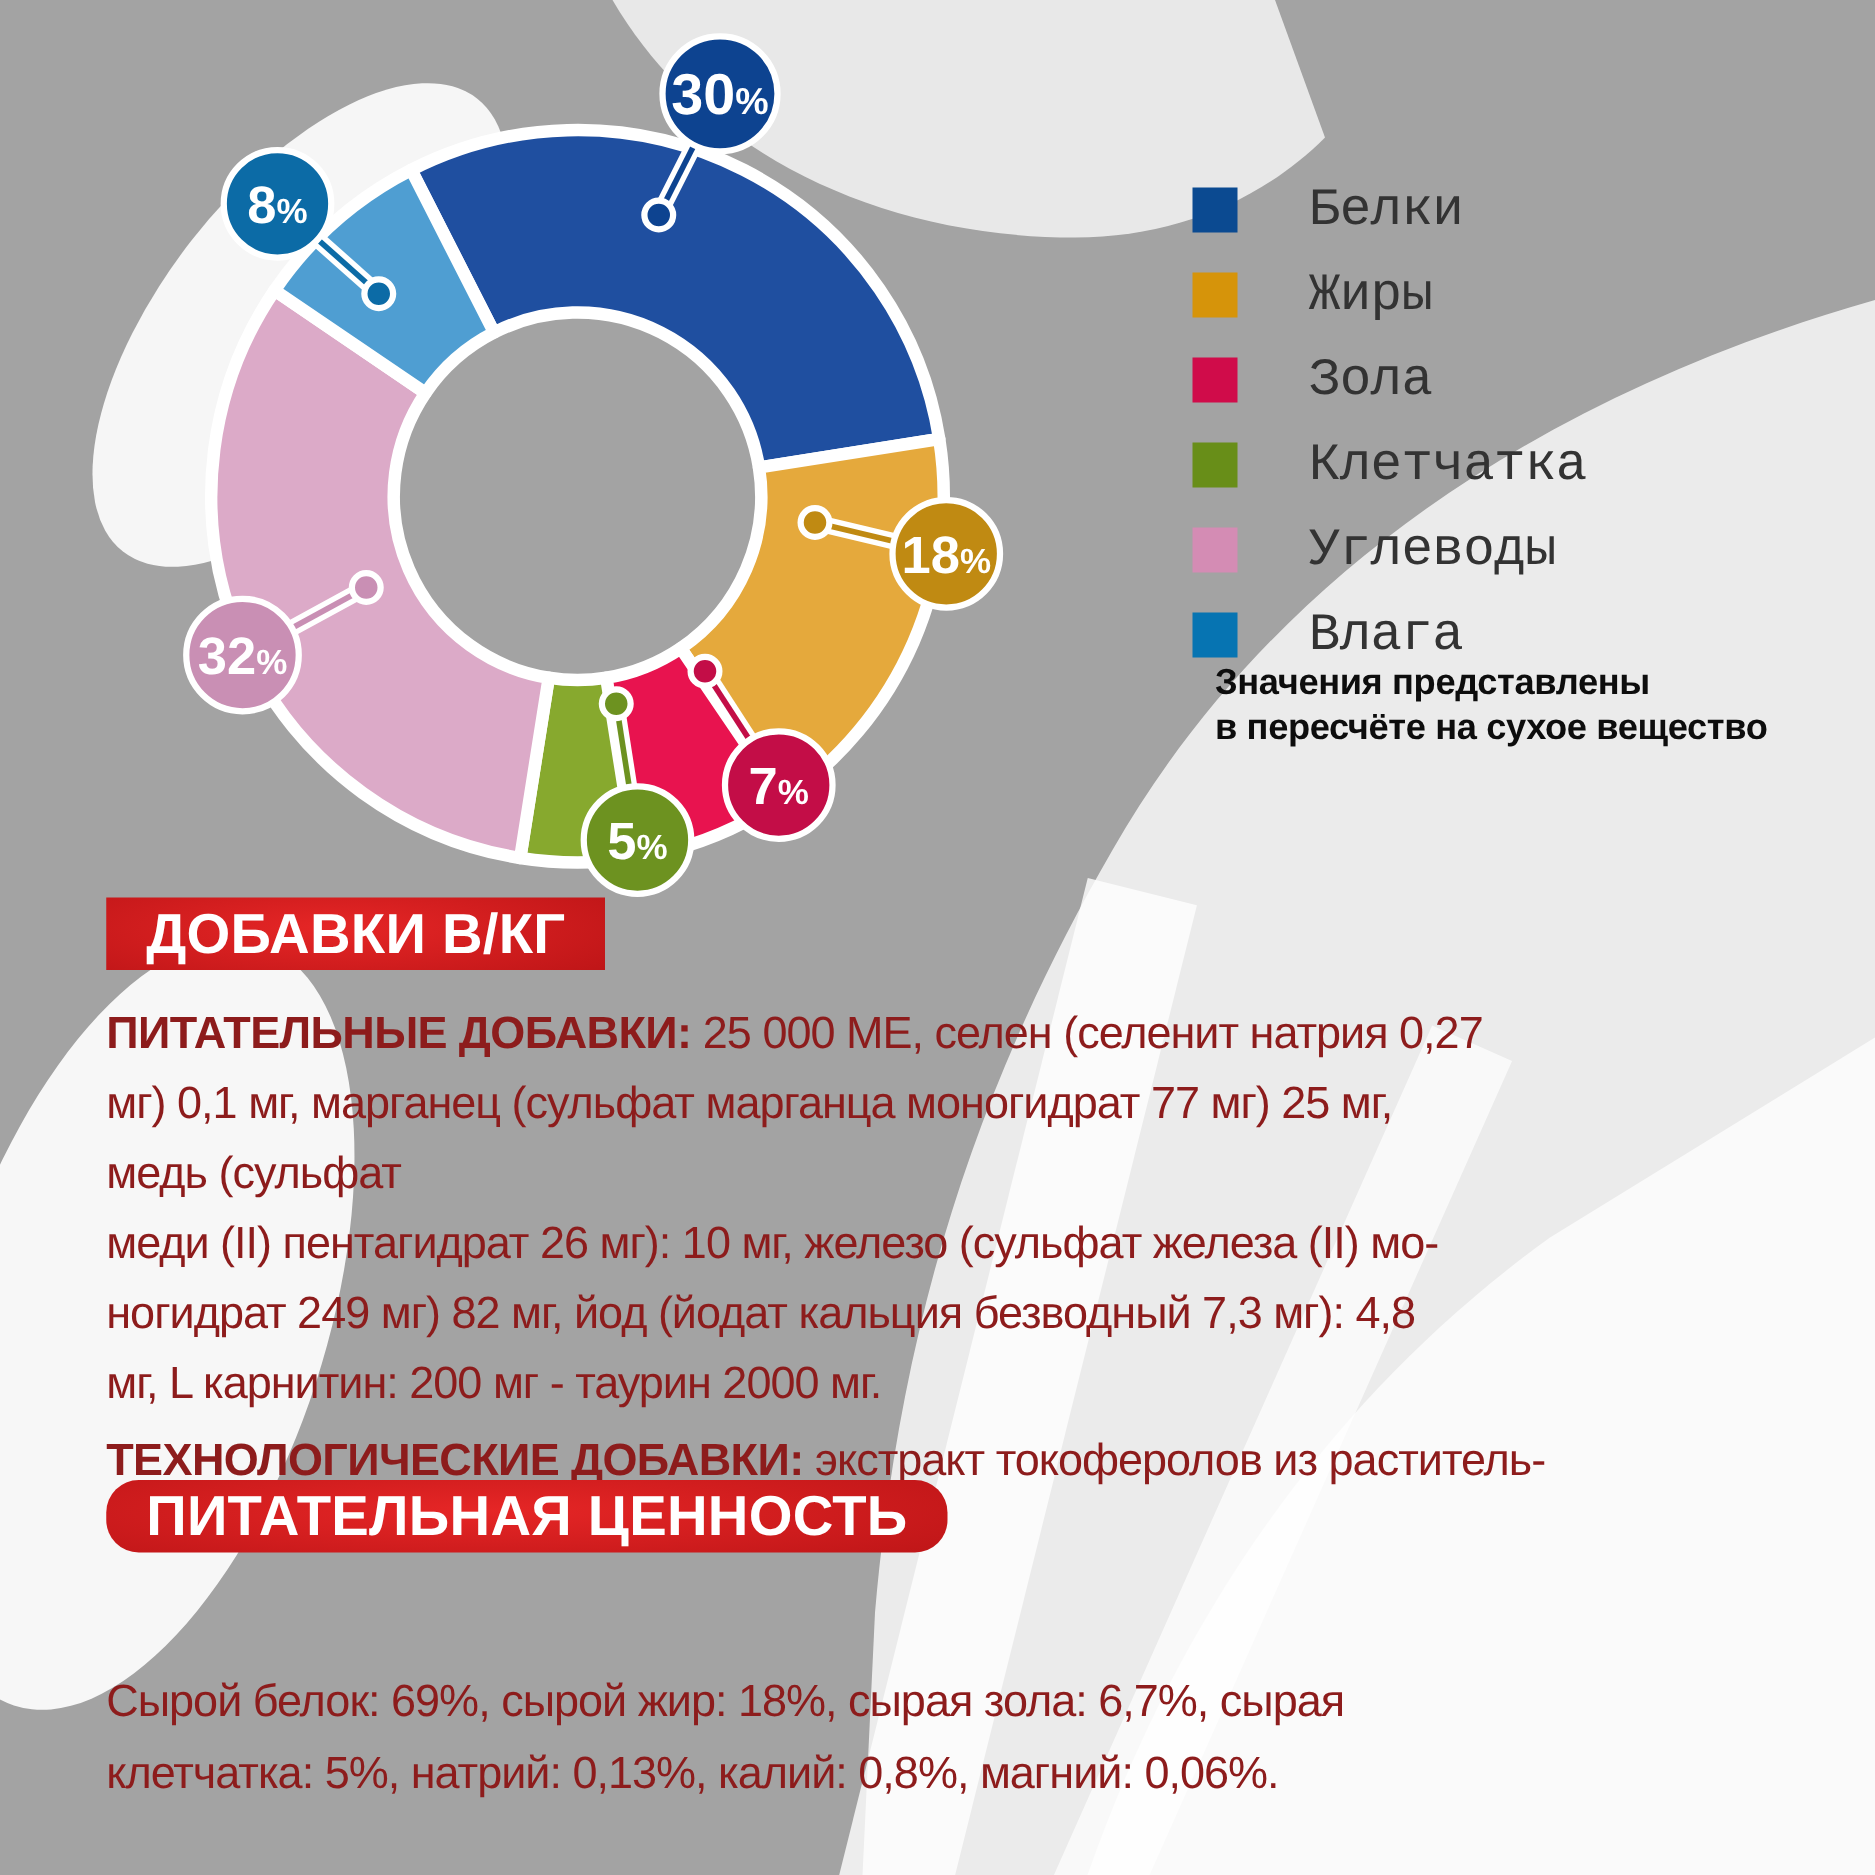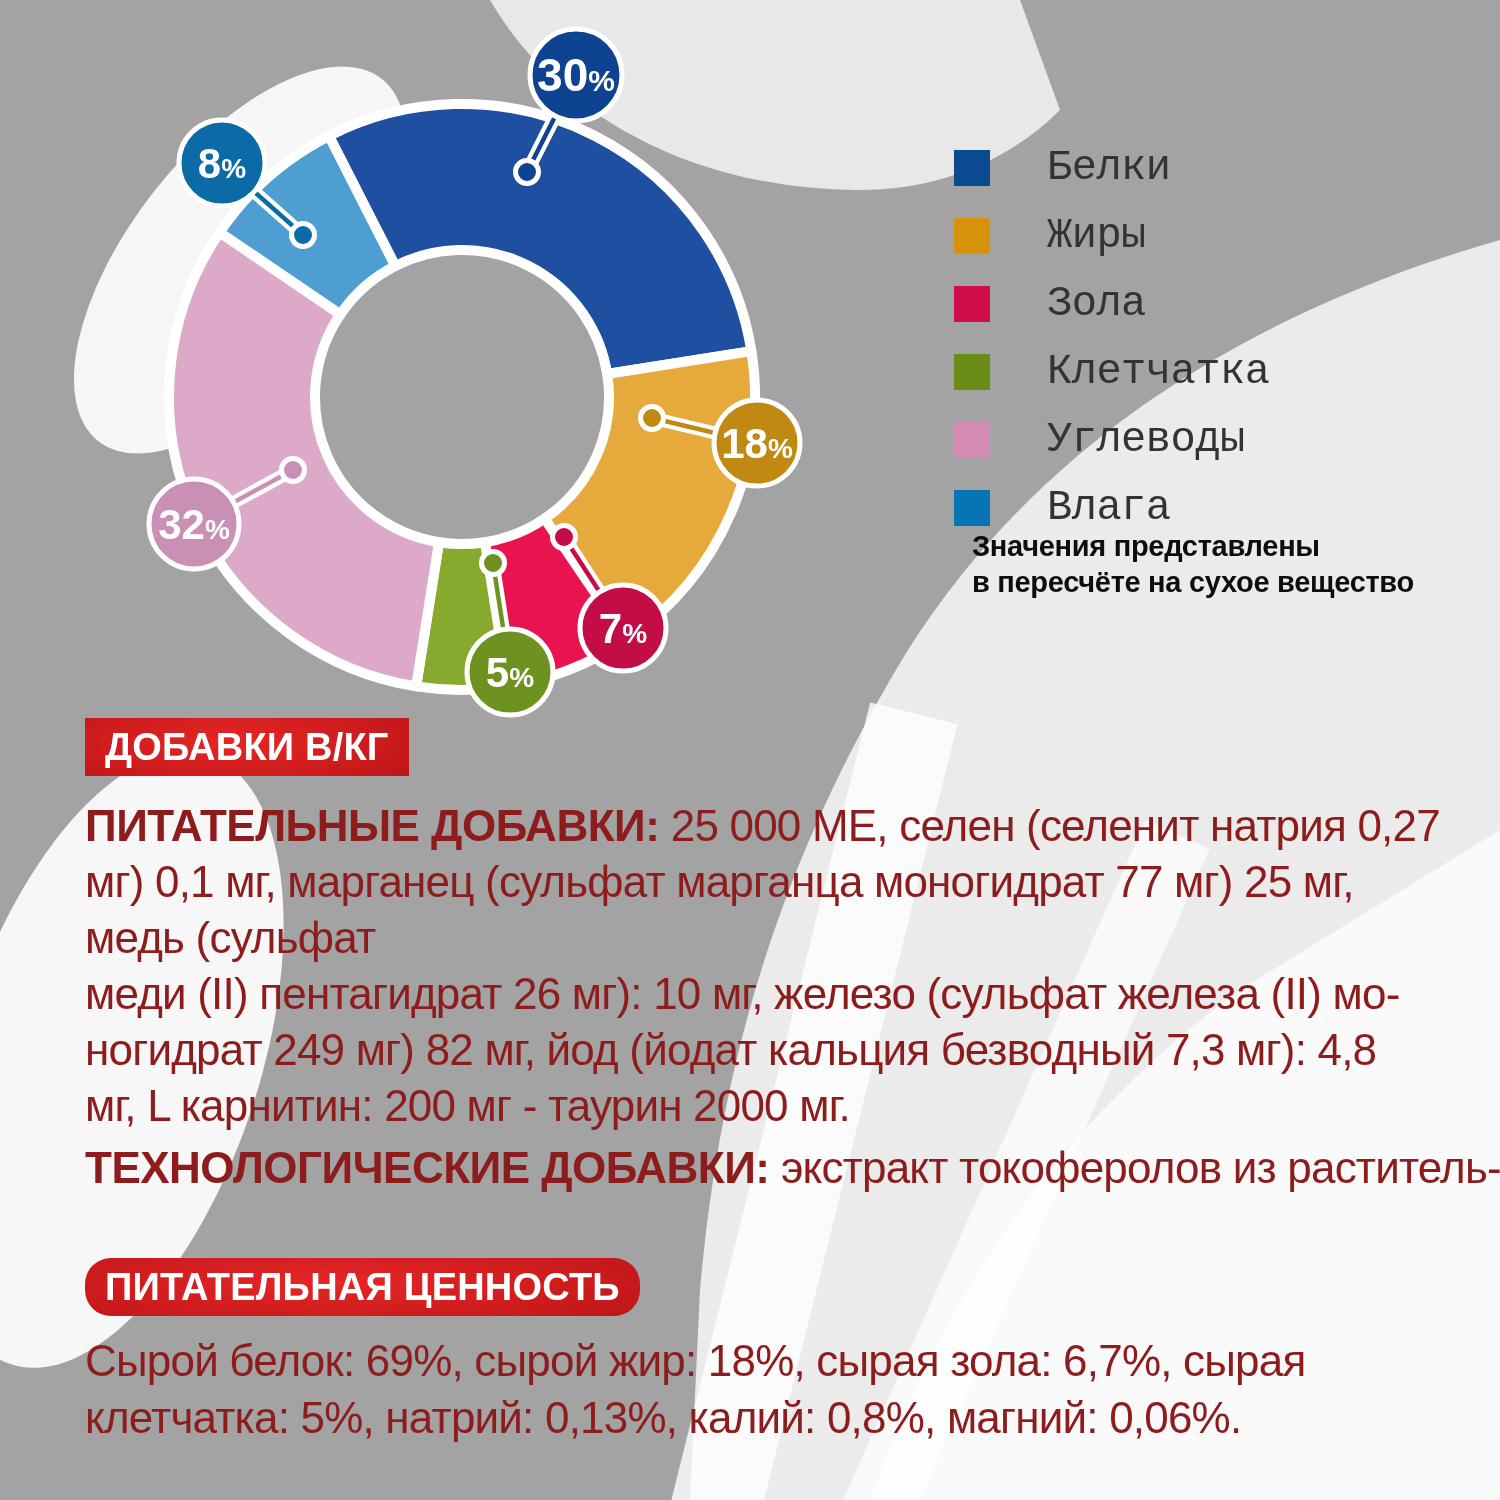--- a/index.html
+++ b/index.html
@@ -21,30 +21,30 @@
 
   .chart-note{
     position:absolute;left:956px;top:528px;z-index:3;
     font-size:29px;font-weight:bold;color:#0d0d0d;line-height:36px;letter-spacing:-0.3px;margin-left:16px;
   }
 
   
   .banner{
     position:absolute;left:85px;z-index:3;
     height:58px;line-height:58px;
-    padding:0 20px;
+    padding:0 32px;
     background:radial-gradient(ellipse 120% 170% at 45% 42%, #e62626 0%, #c01618 55%, #7d0c10 100%);
-    color:#ffffff;font-weight:bold;font-size:38px;letter-spacing:0.2px;
+    color:#ffffff;font-weight:bold;font-size:45px;letter-spacing:0.2px;
     white-space:nowrap;
   }
   .banner-additives{top:718px;}
-  .banner-nutrition{top:1258px;border-radius:26px;}
+  .banner-nutrition{top:1184px;border-radius:26px;}
 
   
-  .para{position:absolute;left:85px;z-index:3;color:#8d1c1c;font-size:44px;letter-spacing:-0.8px;}
+  .para{position:absolute;left:85px;z-index:3;color:#8d1c1c;font-size:36px;letter-spacing:-0.8px;}
   .para .line{display:block;white-space:nowrap;height:56px;line-height:56px;}
   .para b{letter-spacing:-0.5px;}
   .para-nutritional{top:798px;}
   .para-tech{top:1140px;}
   .para-values{top:1332px;}
   .para-values .line{height:57px;line-height:57px;}
 </style>
 </head>
 <body>
 

